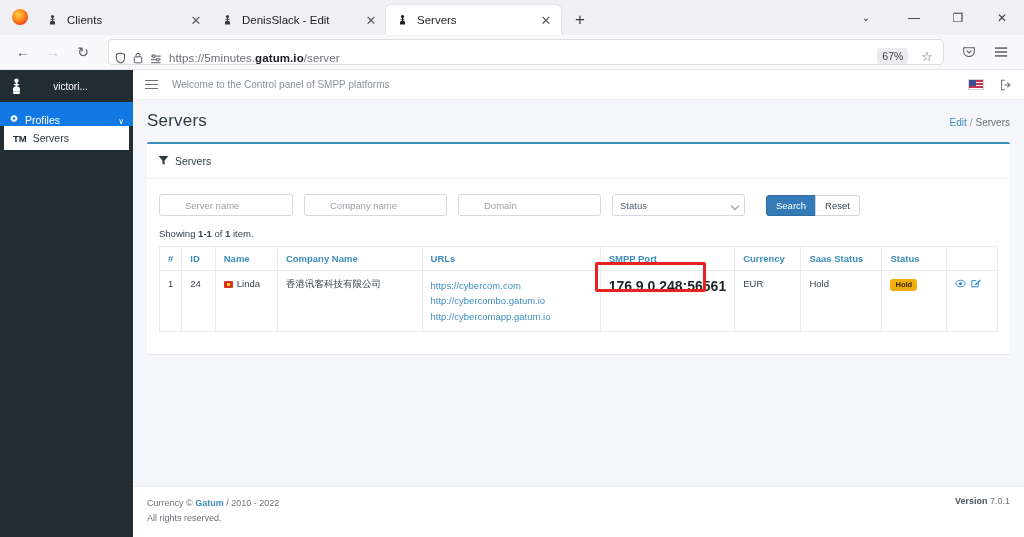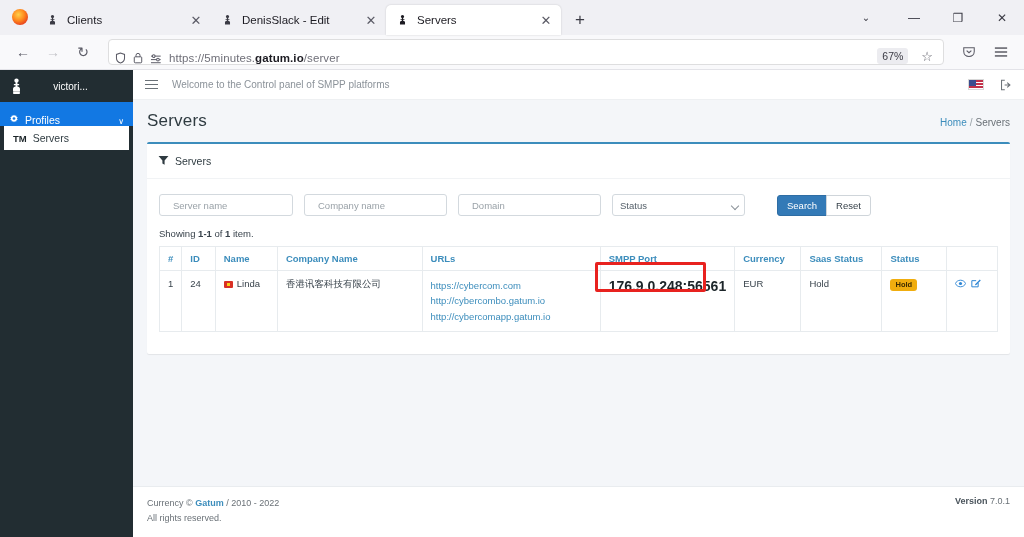--- a/index.html
+++ b/index.html
@@ -131,38 +131,38 @@
   .panel { background: #ffffff; border-top: 2.5px solid #3c8dbc; border-radius: 2px; box-shadow: 0 1px 1px rgba(0,0,0,.07); }
   .panel-head {
     padding: 8px 11px; display: flex; align-items: center; gap: 6px;
     border-bottom: 1px solid #f1f3f5;
   }
   .panel-title { font-size: 10.5px; color: #2f3b41; }
 
   .filters { display: flex; align-items: center; gap: 11px; padding: 15px 12px 0 12px; }
   .fld {
     height: 22px; border: 1px solid #d3d9de; border-radius: 3px; background: #fff;
-    font-size: 9.5px; color: #2f3b41; padding: 0 13px; font-family: "Liberation Sans", sans-serif;
+    font-size: 9.5px; color: #2f3b41; padding: 0 25px; font-family: "Liberation Sans", sans-serif;
   }
   .fld::placeholder { color: #9aa2a8; }
   .fld.f1 { width: 134px; }
   .fld.f2 { width: 143px; }
   .fld.f3 { width: 143px; }
   .sel-wrap { position: relative; }
   .sel {
     width: 133px; height: 22px; border: 1px solid #d3d9de; border-radius: 3px;
     background: #fff; font-size: 9.5px; color: #55606a; padding: 0 18px 0 7px;
     appearance: none; -webkit-appearance: none; font-family: "Liberation Sans", sans-serif;
   }
   .sel-wrap::after {
     content: ""; position: absolute; right: 7px; top: 9px; width: 5px; height: 5px;
     border-left: 1px solid #8a9198; border-bottom: 1px solid #8a9198;
     transform: rotate(-45deg); pointer-events: none;
   }
-  .btn-group { display: flex; margin-left: 21px; }
+  .btn-group { display: flex; margin-left: 10px; }
   .btn {
     height: 21px; font-size: 9.5px; padding: 0 9px; border: 1px solid transparent;
     display: flex; align-items: center; border-radius: 3px 0 0 3px;
     font-family: "Liberation Sans", sans-serif;
   }
   .btn.primary { background: #337ab7; color: #ffffff; border-color: #2e6da4; }
   .btn.default {
     background: #ffffff; color: #38424b; border-color: #cfd5da; border-radius: 0 3px 3px 0;
     margin-left: -1px;
   }
@@ -364,21 +364,21 @@
                 <path d="M5.6 1.4H1.8v11.2h3.8" fill="none" stroke="#6a7177" stroke-width="1.2"></path>
                 <path d="M8.4 4.2L11.6 7l-3.2 2.8M11.2 7H5.4" fill="none" stroke="#6a7177" stroke-width="1.2"></path>
               </svg>
           </div>
         </div>
       </div>
 
       <div class="page-head">
         <div class="page-title">Servers</div>
         <div class="breadcrumb">
-          <a href="#">Home</a><span class="sep">/</span><span>Servers</span>
+          <a href="#">Edit</a><span class="sep">/</span><span>Servers</span>
         </div>
       </div>
 
       <div class="panel-wrap">
         <div class="panel">
 
           <div class="panel-head">
             <span>
               <svg width="11" height="11" viewBox="0 0 12 12">
                   <path d="M.6 1.2h10.8L7.2 6v4.6L4.8 9.2V6L.6 1.2z" fill="#2f3b41"></path>

